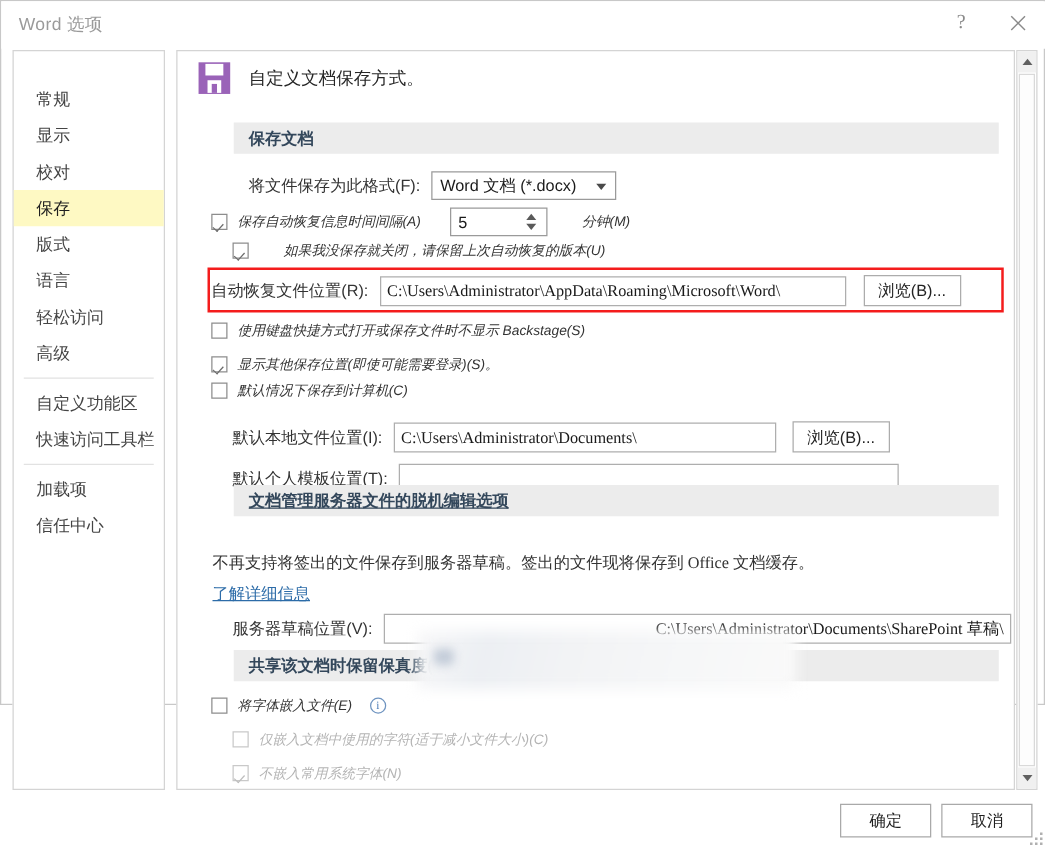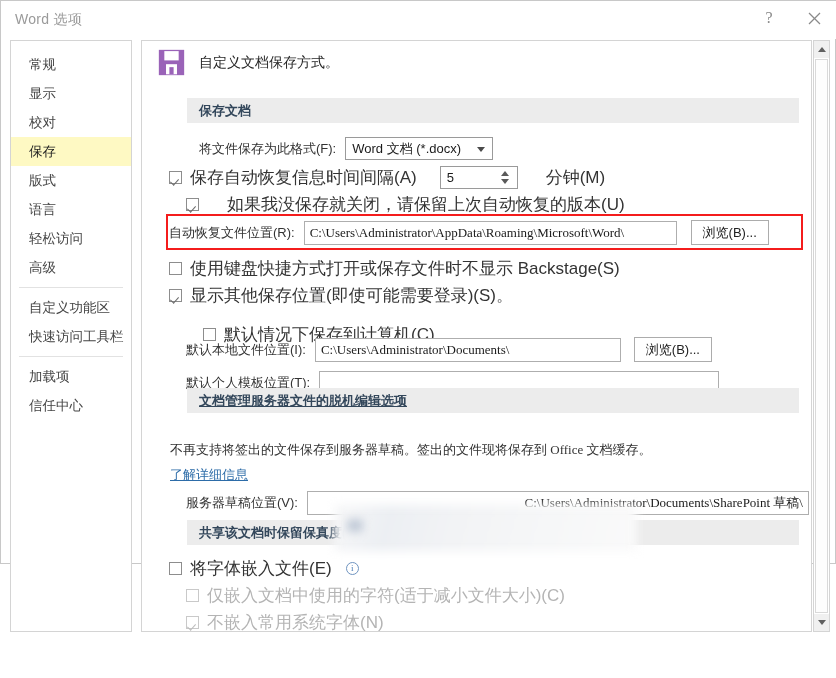--- a/index.html
+++ b/index.html
@@ -34,21 +34,21 @@
   .win-btn.help { left: 745px; font-size: 14px; }
   .win-btn.close { left: 790px; }
   .win-btn svg { display: block; }
 
   
   .sidebar {
     position: absolute; left: 9px; top: 39px;
     width: 122px; height: 592px;
     background: #ffffff;
     border: 1px solid #d4d4d4;
-    padding-top: 9px;
+    padding-top: 24px;
     font-family: Liberation Serif, serif;
   }
   .side-item {
     height: 29px; line-height: 29px;
     padding-left: 18px;
     font-size: 13.5px; color: #444444;
     white-space: nowrap;
   }
   .side-item.selected { background: #fef9c3; color: #1f1f1f; }
   .side-sep { height: 1px; background: #e2e2e2; margin: 5px 8px 5px 8px; }
@@ -128,21 +128,21 @@
     position: relative;
   }
   .cb.checked::after {
     content: ""; position: absolute;
     left: 2px; top: 5px; width: 4px; height: 7px;
     border-right: 1.6px solid #6c6c6c; border-bottom: 1.6px solid #6c6c6c;
     transform: rotate(42deg); transform-origin: center;
   }
   .cb.dim { border-color: #c9c9c9; }
   .cb.dim.checked::after { border-color: #bdbdbd; }
-  .cb-lbl { font-size: 17px; color: #333333; white-space: nowrap; }
+  .cb-lbl { font-size: 11px; color: #333333; white-space: nowrap; font-style: italic; }
   .cb-lbl.dim { color: #b4b4b4; }
 
   .para {
     position: absolute; font-size: 13px; color: #333333; white-space: nowrap; font-family: Liberation Serif, serif;
   }
   .link {
     position: absolute; font-size: 13px; color: #2d6ca8;
     text-decoration: underline; white-space: nowrap;
   }
   .info-ic {
@@ -297,21 +297,21 @@
     <div class="cb-row" style="left:27px; top:216px;">
       <span class="cb"></span>
       <span class="cb-lbl">使用键盘快捷方式打开或保存文件时不显示 Backstage(S)</span>
     </div>
 
     <div class="cb-row" style="left:27px; top:243px;">
       <span class="cb checked"></span>
       <span class="cb-lbl">显示其他保存位置(即使可能需要登录)(S)。</span>
     </div>
 
-    <div class="cb-row" style="left:27px; top:282px;margin-left:34px;">
+    <div class="cb-row" style="left:27px; top:264px;">
       <span class="cb"></span>
       <span class="cb-lbl">默认情况下保存到计算机(C)</span>
     </div>
 
     <div class="row" style="left:44px; top:296px;">
       <span class="lbl">默认本地文件位置(I):</span>
       <span style="display:inline-block;width:9px;"></span>
       <span class="tbox" style="width:306px;">C:\Users\Administrator\Documents\</span>
       <span style="display:inline-block;width:13px;"></span>
       <span class="btn">浏览(B)...</span>
@@ -362,14 +362,26 @@
   <div class="vsb">
     <div class="vsb-btn up">
         <span class="tri"></span>
       </div>
     <div class="vsb-thumb"></div>
     <div class="vsb-btn down">
         <span class="tri"></span>
       </div>
   </div>
 
+  <div class="footer">
+    <div class="foot-btn ok">确定</div>
+    <div class="foot-btn cancel">取消</div>
+    <div class="grip">
+      <i style="left:8px;top:0;"></i>
+      <i style="left:4px;top:4px;"></i>
+        <i style="left:8px;top:4px;"></i>
+      <i style="left:0;top:8px;"></i>
+        <i style="left:4px;top:8px;"></i>
+        <i style="left:8px;top:8px;"></i>
+    </div>
+  </div>
 
 </div>
 
 </body></html>

